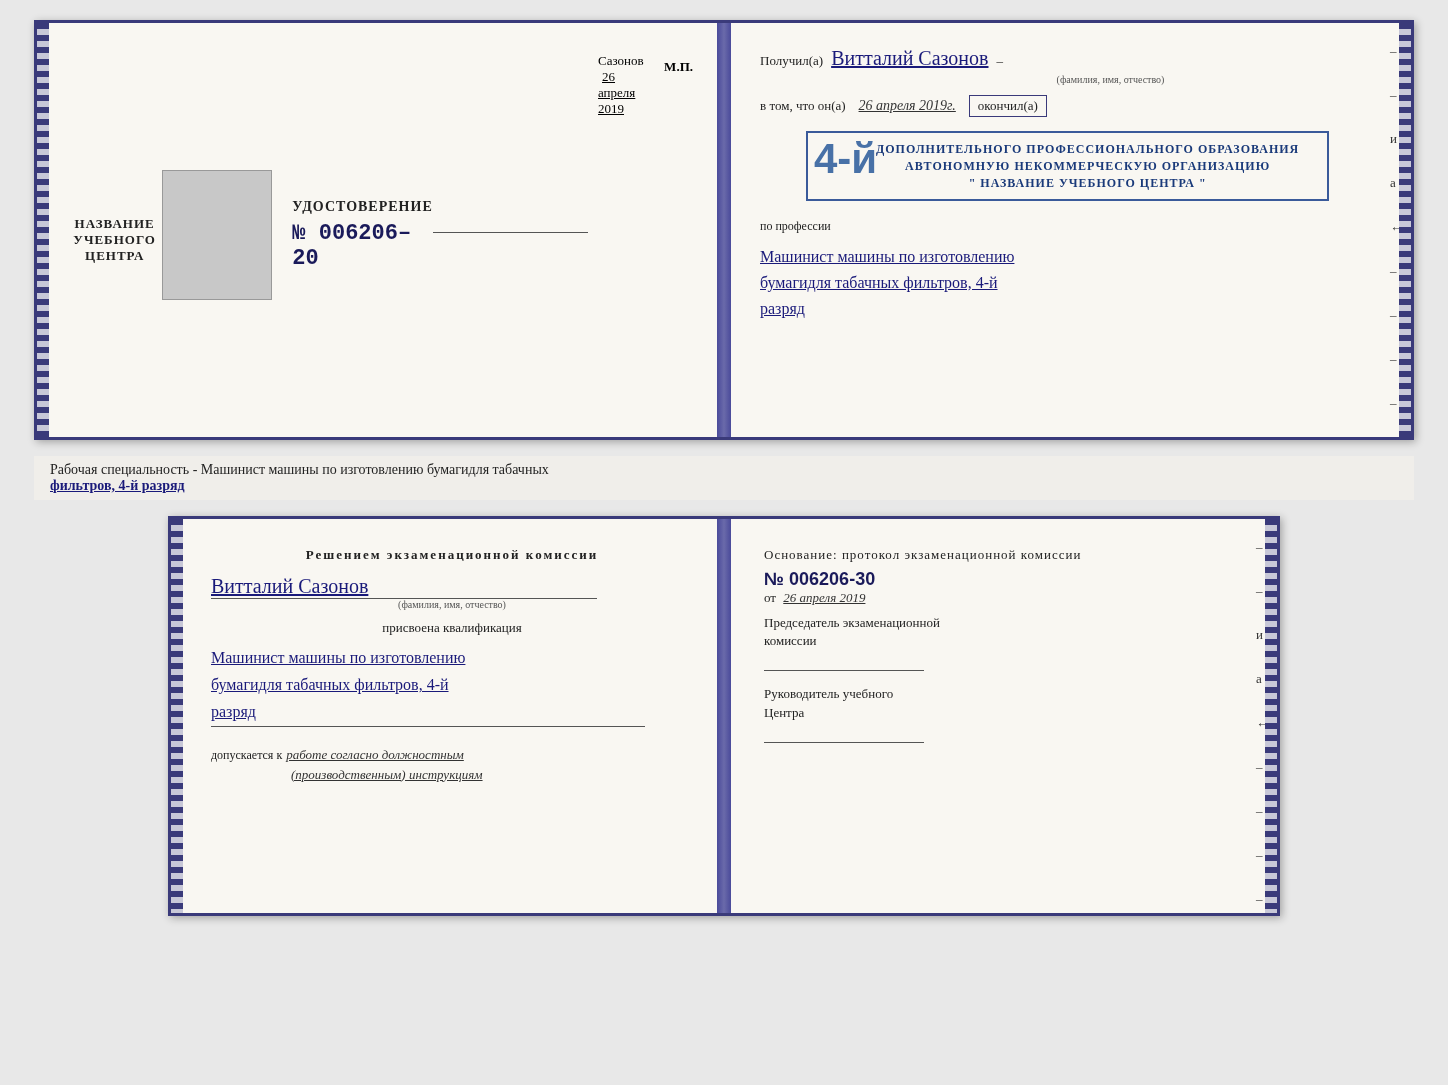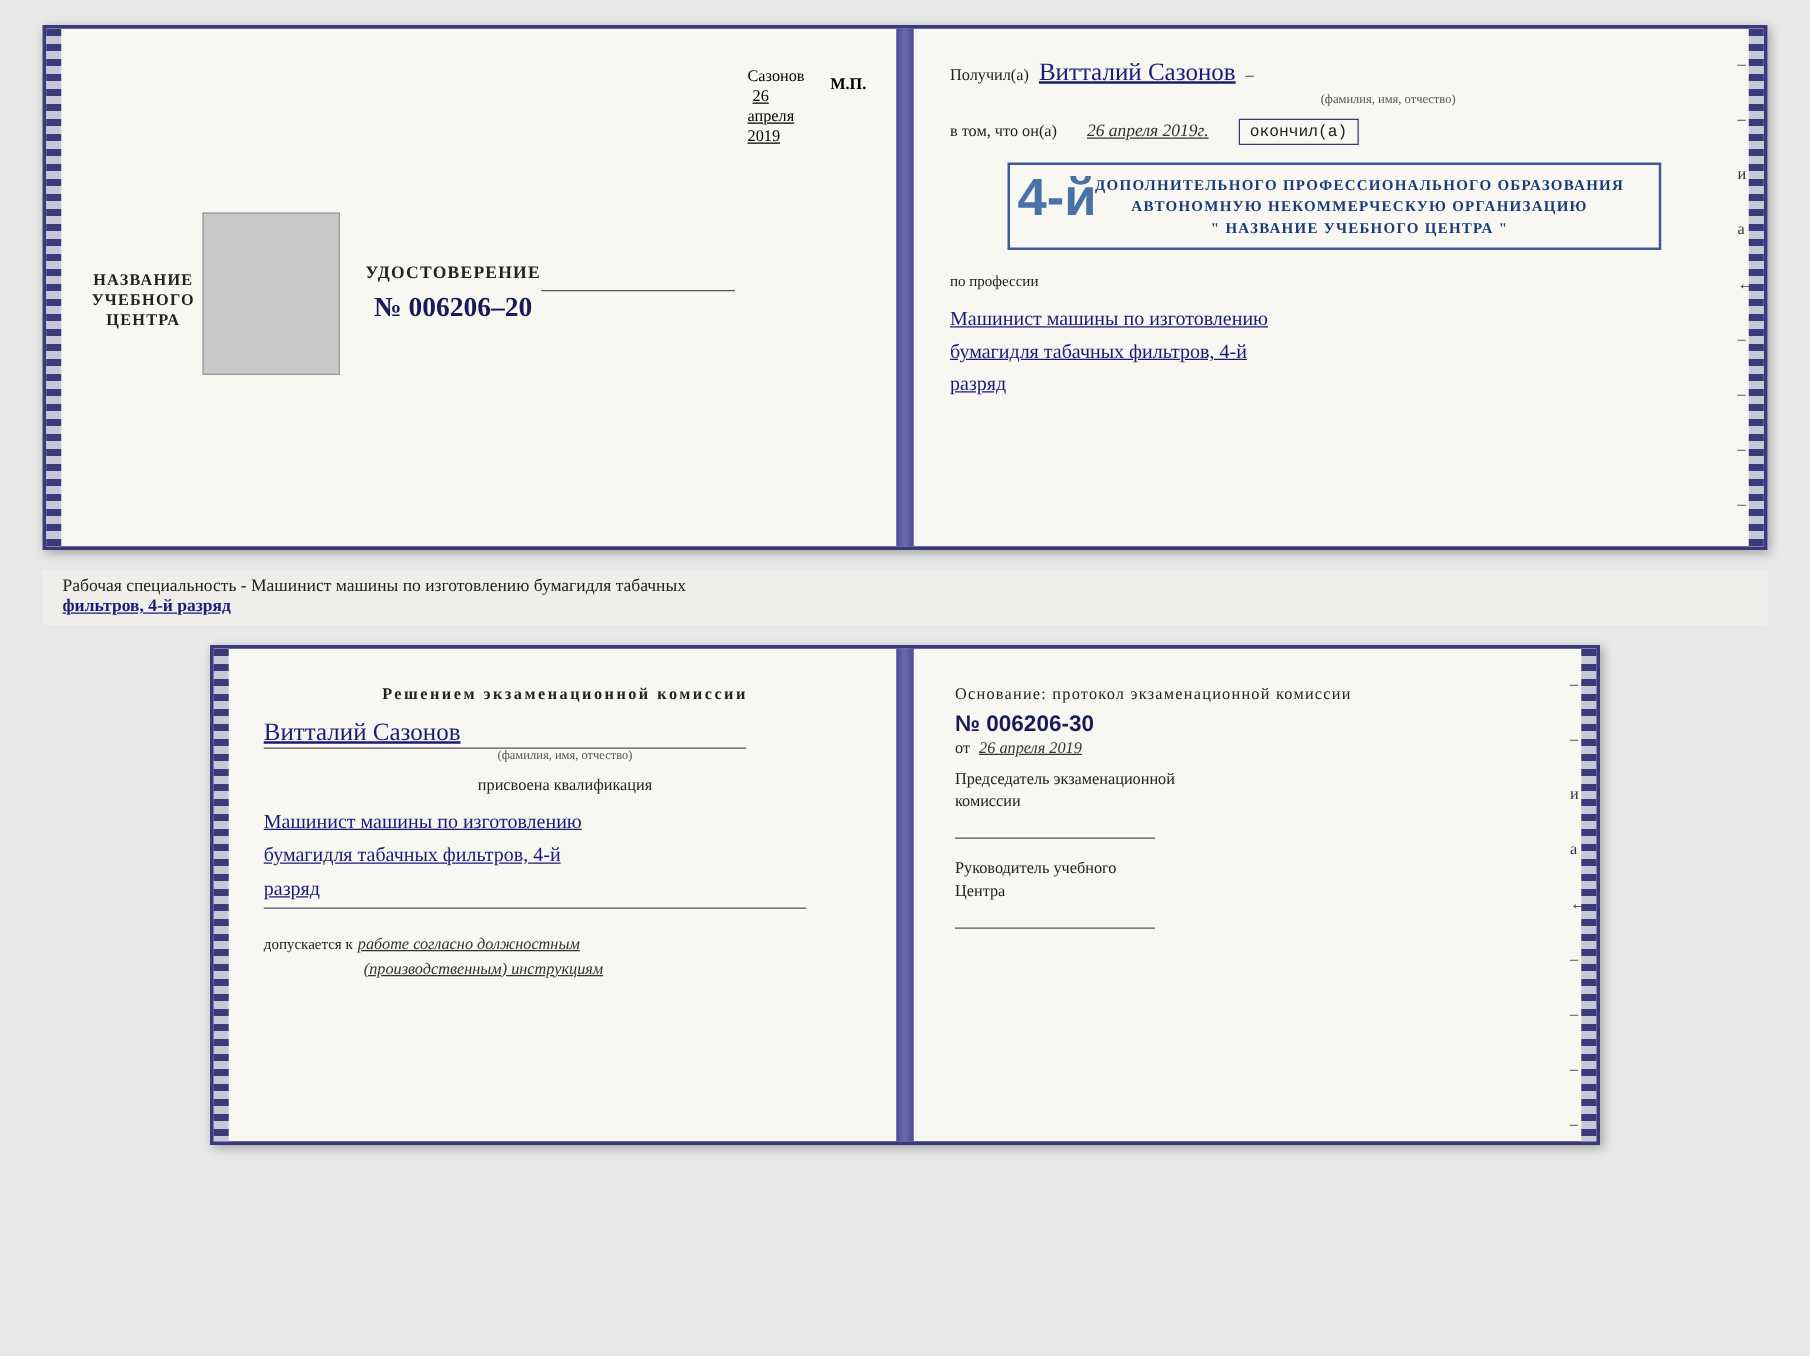--- a/index.html
+++ b/index.html
@@ -86,21 +86,21 @@
       letter-spacing: 1px;
       color: #222;
       text-align: center;
     }
 
     .udostoverenie-number {
       font-size: 22px;
       font-weight: bold;
       color: #1a1a5a;
       margin-top: 6px;
-      font-family: Liberation Serif, serif;
+      font-family: Liberation Mono, monospace;
     }
 
     
     .page-right-top {
       width: 50%;
       padding: 24px 30px 20px 36px;
       display: flex;
       flex-direction: column;
       gap: 10px;
       position: relative;
@@ -129,37 +129,36 @@
       text-align: center;
       display: block;
     }
 
     .vtom-line {
       font-size: 13px;
       color: #222;
       display: flex;
       align-items: baseline;
       flex-wrap: wrap;
-      gap: 24px;
+      gap: 13px;
     }
 
     .handwritten-date {
       font-family: 'Segoe Script', 'Comic Sans MS', cursive;
       font-size: 14px;
       color: #333;
       font-style: italic;
       text-decoration: underline;
     }
 
     .okonchil-box {
       border: 1px solid #3a3a7a;
       padding: 2px 8px;
       font-size: 13px;
       color: #222;
-      font-family: Liberation Mono, monospace;
     }
 
     .stamp-block {
       position: relative;
       margin: 4px 0;
     }
 
     .stamp-rect {
       border: 2px solid #3a5a9a;
       padding: 8px 28px;

